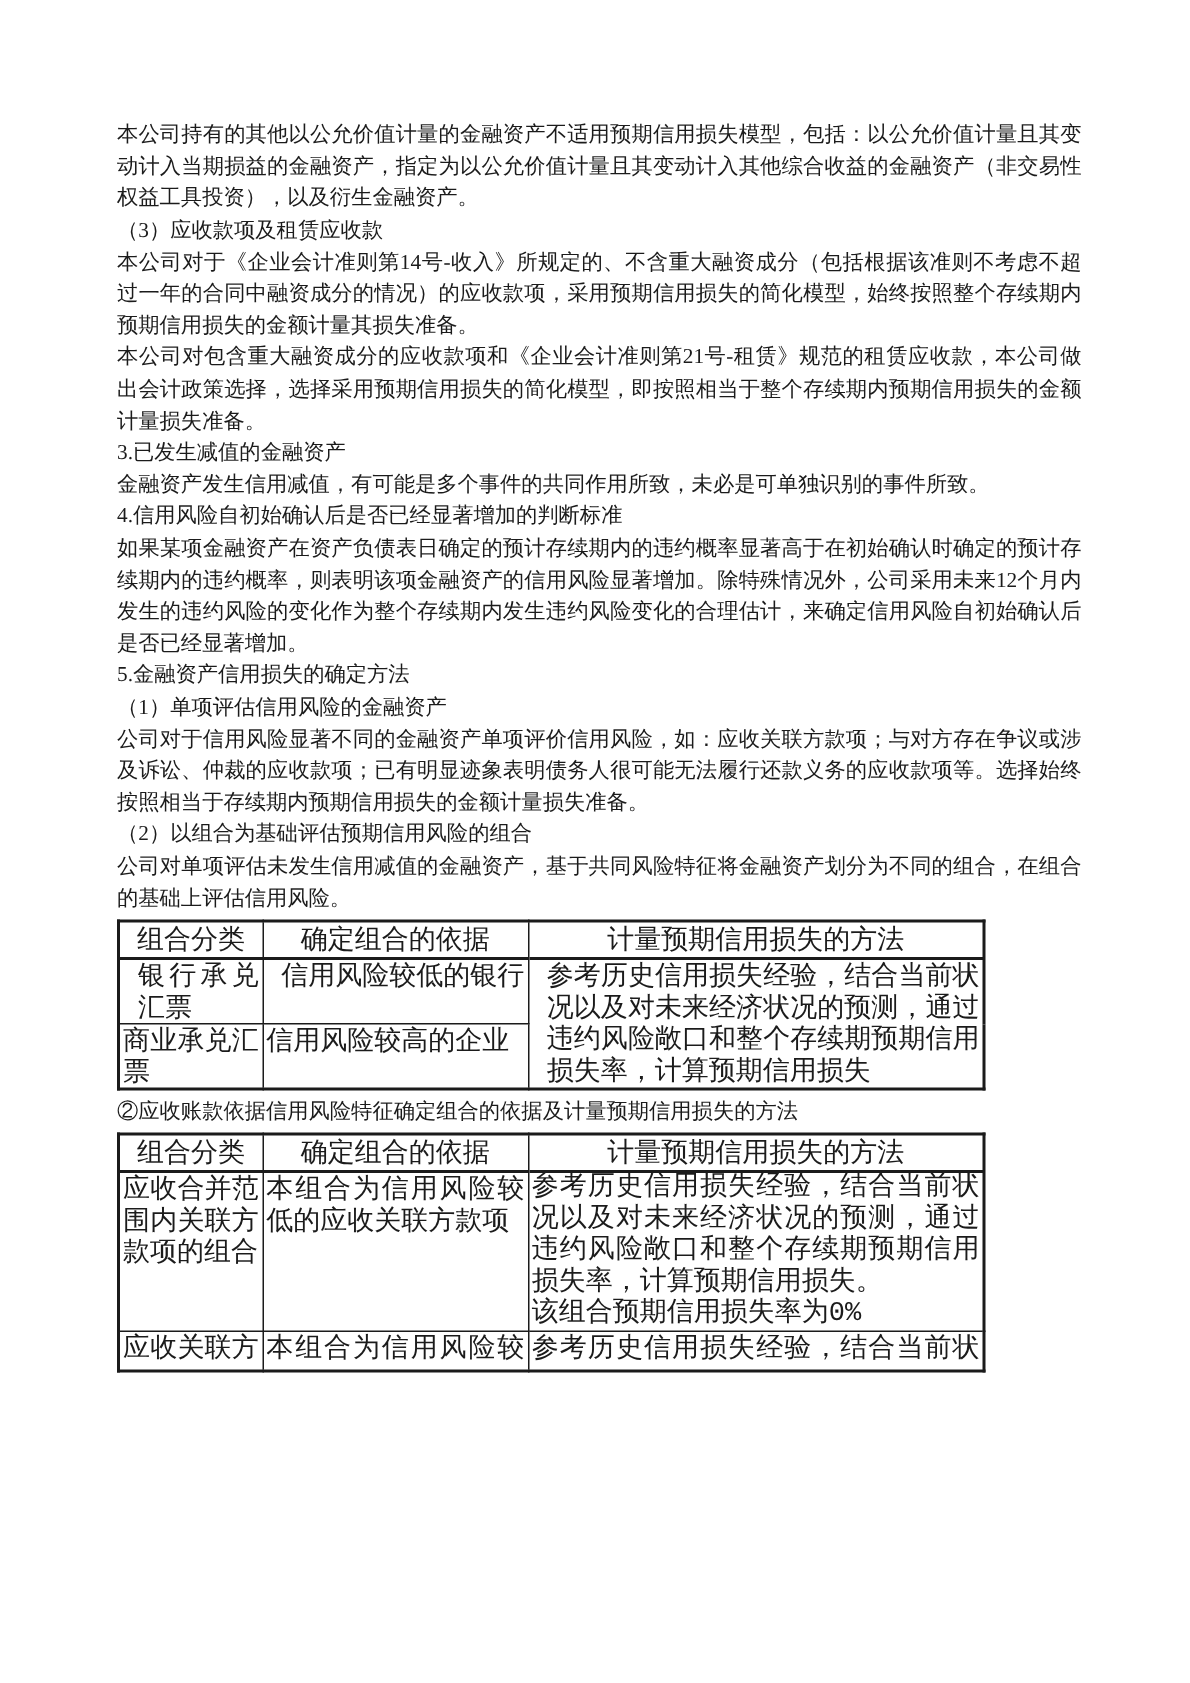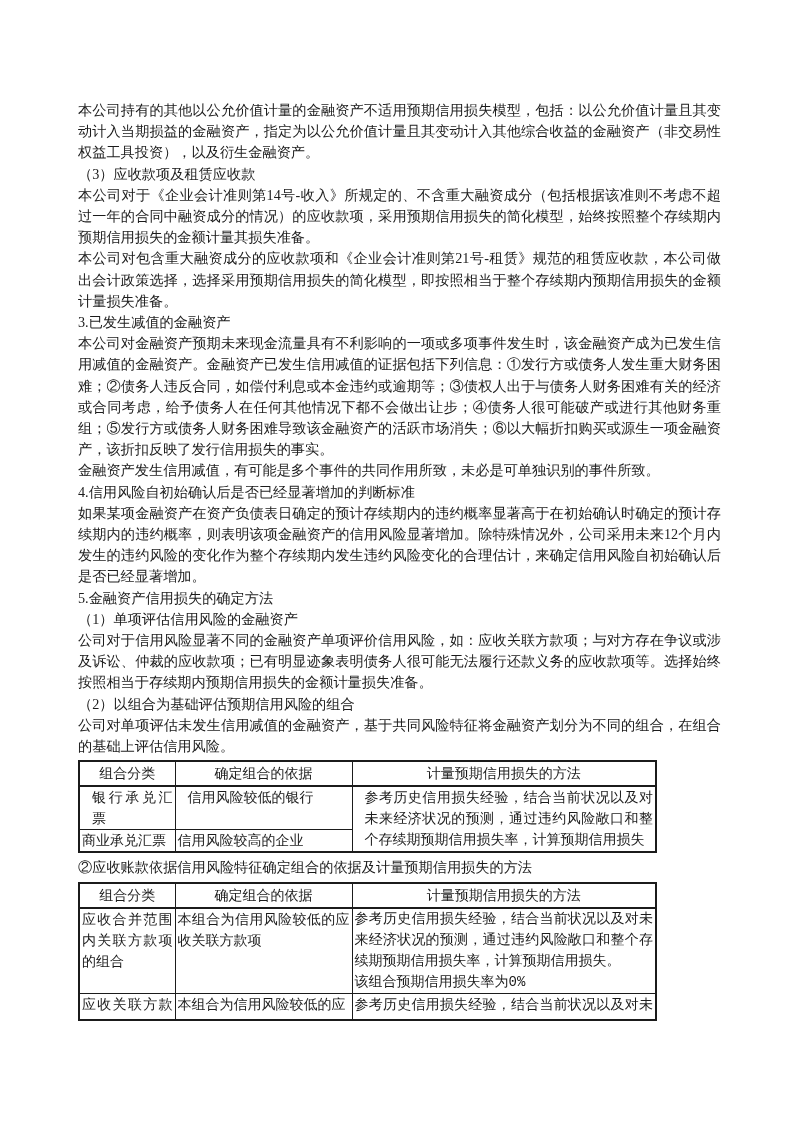--- a/index.html
+++ b/index.html
@@ -10,35 +10,35 @@
   }
   .page {
     position: relative;
     width: 793px; height: 1122px;
     background: #ffffff;
     color: #1b1b1b;
     overflow: hidden;
   }
   .content {
     position: absolute;
-    left: 78px; top: 100px;
+    left: 78px; top: 80px;
     width: 643px;
     font-size: 14.2px;
     line-height: 21.2px;
     text-align: justify;
   }
   .block { margin: 0; }
 
   table.tbl {
     border-collapse: collapse;
     table-layout: fixed;
     width: 577px;
     margin: 3px 0 4px 0;
     border: 2px solid #1b1b1b;
-    font-size: 14px;
+    font-size: 18px;
     line-height: 21px;
   }
   table.tbl th, table.tbl td {
     border: 1px solid #1b1b1b;
     font-weight: normal;
     vertical-align: top;
     padding: 0 2px;
     text-align: justify;
     overflow: hidden;
   }
@@ -57,21 +57,20 @@
 <body>
 
 <div class="page">
   <div class="content">
 
     <p class="block">本公司持有的其他以公允价值计量的金融资产不适用预期信用损失模型，包括：以公允价值计量且其变动计入当期损益的金融资产，指定为以公允价值计量且其变动计入其他综合收益的金融资产（非交易性权益工具投资），以及衍生金融资产。</p>
     <p class="block">（3）应收款项及租赁应收款</p>
     <p class="block">本公司对于《企业会计准则第14号-收入》所规定的、不含重大融资成分（包括根据该准则不考虑不超过一年的合同中融资成分的情况）的应收款项，采用预期信用损失的简化模型，始终按照整个存续期内预期信用损失的金额计量其损失准备。</p>
     <p class="block">本公司对包含重大融资成分的应收款项和《企业会计准则第21号-租赁》规范的租赁应收款，本公司做出会计政策选择，选择采用预期信用损失的简化模型，即按照相当于整个存续期内预期信用损失的金额计量损失准备。</p>
     <p class="block">3.已发生减值的金融资产</p>
-    <p class="block">本公司对金融资产预期未来现金流量具有不利影响的一项或多项事件发生时，该金融资产成为已发生信用减值的金融资产。金融资产已发生信用减值的证据包括下列信息：①发行方或债务人发生重大财务困难；②债务人违反合同，如偿付利息或本金违约或逾期等；③债权人出于与债务人财务困难有关的经济或合同考虑，给予债务人在任何其他情况下都不会做出让步；④债务人很可能破产或进行其他财务重组；⑤发行方或债务人财务困难导致该金融资产的活跃市场消失；⑥以大幅折扣购买或源生一项金融资产，该折扣反映了发行信用损失的事实。</p>
     <p class="block">金融资产发生信用减值，有可能是多个事件的共同作用所致，未必是可单独识别的事件所致。</p>
     <p class="block">4.信用风险自初始确认后是否已经显著增加的判断标准</p>
     <p class="block">如果某项金融资产在资产负债表日确定的预计存续期内的违约概率显著高于在初始确认时确定的预计存续期内的违约概率，则表明该项金融资产的信用风险显著增加。除特殊情况外，公司采用未来12个月内发生的违约风险的变化作为整个存续期内发生违约风险变化的合理估计，来确定信用风险自初始确认后是否已经显著增加。</p>
     <p class="block">5.金融资产信用损失的确定方法</p>
     <p class="block">（1）单项评估信用风险的金融资产</p>
     <p class="block">公司对于信用风险显著不同的金融资产单项评价信用风险，如：应收关联方款项；与对方存在争议或涉及诉讼、仲裁的应收款项；已有明显迹象表明债务人很可能无法履行还款义务的应收款项等。选择始终按照相当于存续期内预期信用损失的金额计量损失准备。</p>
     <p class="block">（2）以组合为基础评估预期信用风险的组合</p>
     <p class="block">公司对单项评估未发生信用减值的金融资产，基于共同风险特征将金融资产划分为不同的组合，在组合的基础上评估信用风险。</p>
 
     <table class="tbl t1">

